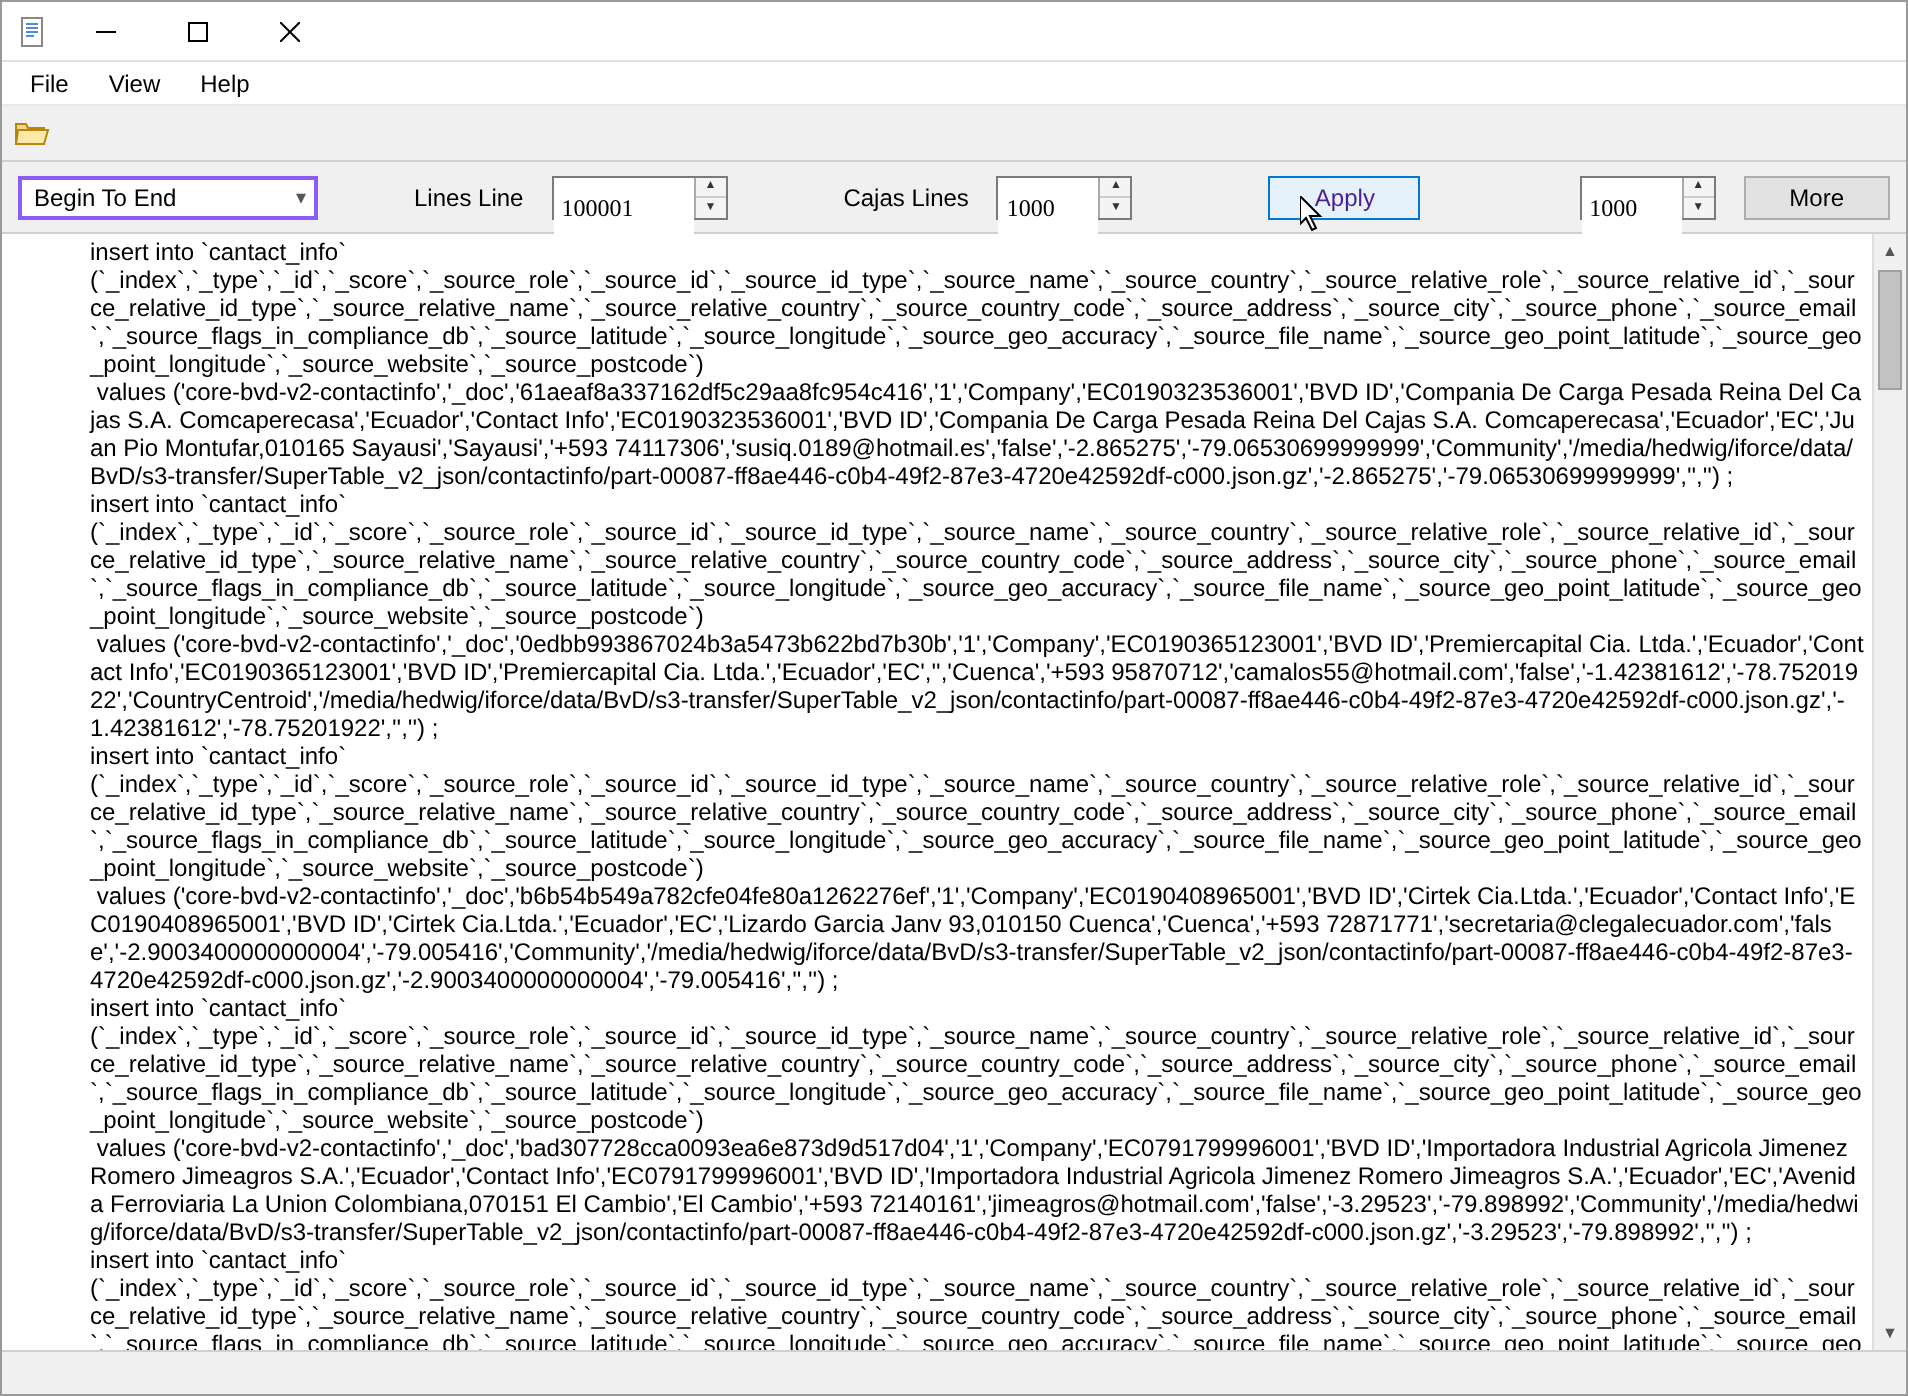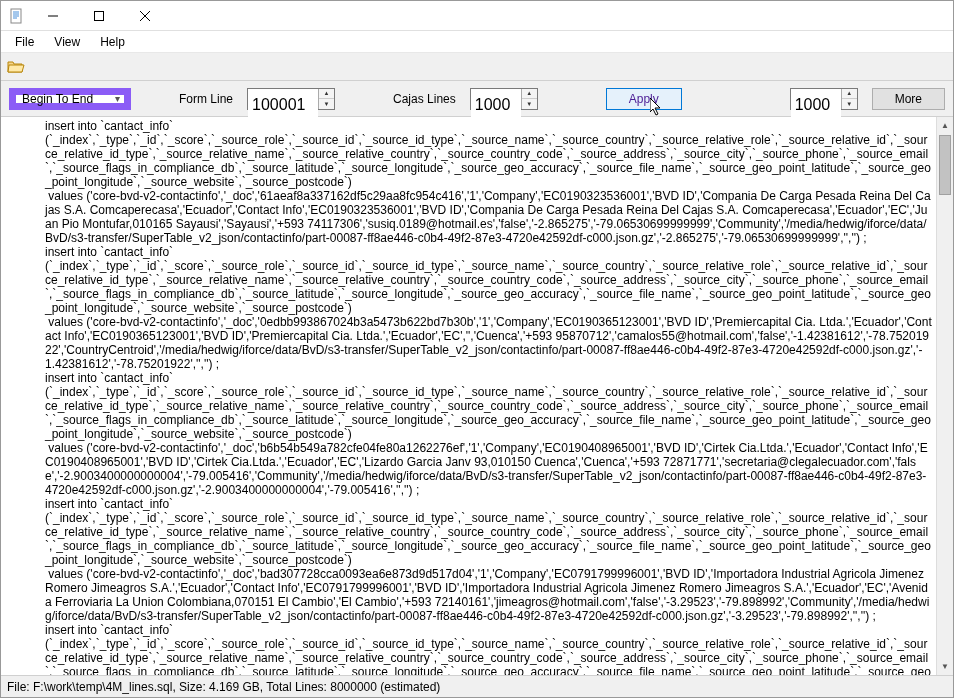--- a/index.html
+++ b/index.html
@@ -61,41 +61,41 @@
     display: flex;
     align-items: center;
     padding: 0 8px;
     gap: 14px;
     border-bottom: 1px solid #d0d0d0;
   }
   .combo {
     display: inline-flex;
     align-items: center;
     background: #fff;
-    border: 7px solid #8b5cf6;
+    border: 2px solid #8b5cf6;
     height: 22px;
     padding: 0 4px 0 6px;
     font-size: 12px;
-    width: 122px;
+    width: 150px;
     justify-content: space-between;
   }
   .combo .chev { font-size: 10px; color: #555; }
   .lbl { font-size: 12px; }
   .numfield {
     display: inline-flex;
     align-items: stretch;
     height: 22px;
     border: 1px solid #7a7a7a;
     background: #fff;
   }
   .numfield input {
     border: none; outline: none;
     width: 60px; padding: 16px 4px;
-    font-size: 16px;
-    font-family: Liberation Sans, sans-serif;
+    font-size: 12px;
+    font-family: Liberation Serif, serif;
   }
   .numfield.wide input { width: 70px; }
   .numfield.narrow input { width: 50px; }
   .spinners {
     width: 16px;
     display: flex;
     flex-direction: column;
     border-left: 1px solid #aaa;
   }
   .spin {
@@ -226,21 +226,21 @@
 </div>
 
 <div class="controls-row">
   <div class="combo">
     <span>Begin To End</span>
     <span class="chev">▾</span>
   </div>
 
   <div style="width:20px"></div>
 
-  <span class="lbl">Form Line</span>
+  <span class="lbl">Lines Line</span>
   <div class="numfield wide">
     <input value="100001" style="">
     <div class="spinners">
       <div class="spin">▲</div>
       <div class="spin">▼</div>
     </div>
   </div>
 
   <div style="width:30px"></div>
 
@@ -287,20 +287,19 @@
 (`_index`,`_type`,`_id`,`_score`,`_source_role`,`_source_id`,`_source_id_type`,`_source_name`,`_source_country`,`_source_relative_role`,`_source_relative_id`,`_source_relative_id_type`,`_source_relative_name`,`_source_relative_country`,`_source_country_code`,`_source_address`,`_source_city`,`_source_phone`,`_source_email`,`_source_flags_in_compliance_db`,`_source_latitude`,`_source_longitude`,`_source_geo_accuracy`,`_source_file_name`,`_source_geo_point_latitude`,`_source_geo_point_longitude`,`_source_website`,`_source_postcode`)
  values ('core-bvd-v2-contactinfo','_doc','1a5a97e1837240889988e65b8da6b0','1','Company','EC0891723598001','BVD ID','Servicios Multiples Fardemon</div>
   <div class="vscroll">
     <div class="arrow">▲</div>
     <div class="thumb"></div>
     <div class="arrow" style="position:absolute;bottom:0;left:0;right:0">▼</div>
   </div>
 </div>
 
 <div class="statusbar">
-  <span class="status-cell">File: F:\work\temp\4M_lines.sql, Size:    4.169 GB, Total Lines: 8000000 (estimated)</span>
 </div>
 
 <div class="cursor-arrow">
   <svg width="16" height="20" viewBox="0 0 16 20">
     <path d="M0 0 L0 14 L3 11 L6 17 L8 16 L5 10 L10 10 Z" fill="#fff" stroke="#000" stroke-width="1"></path>
   </svg>
 </div>
 
 </body></html>

